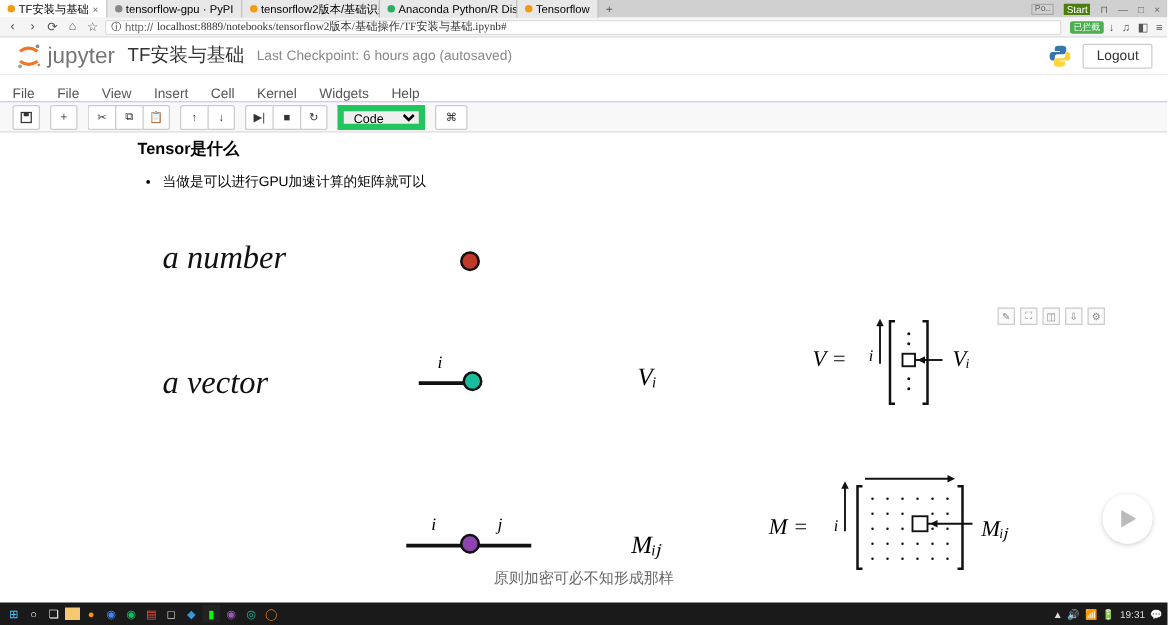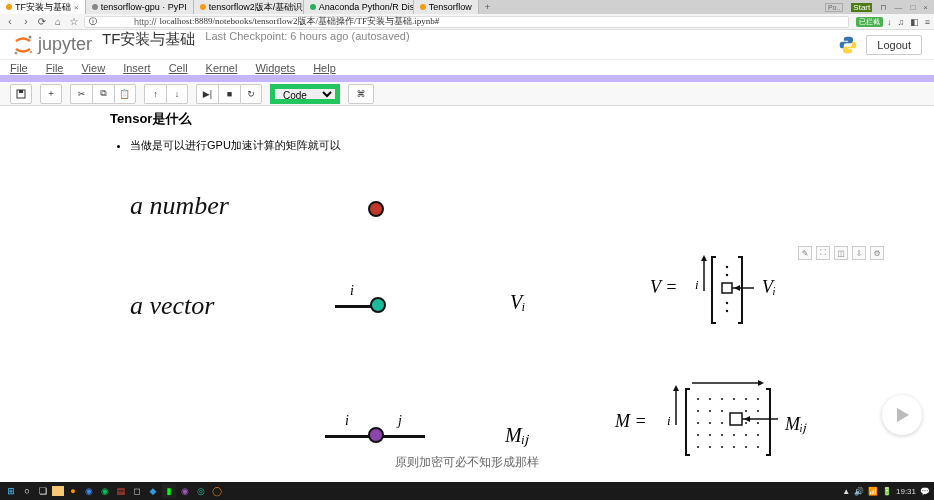--- a/index.html
+++ b/index.html
@@ -15,29 +15,29 @@
   .newtab { padding: 0 6px; color: #555; }
   .win-controls { margin-left: auto; display: flex; gap: 8px; padding: 0 6px; font-size: 8px; color: #666; }
   
   .browser-addr { height: 16px; background: #f5f5f5; display: flex; align-items: center; font-size: 9px; gap: 4px; padding: 0 4px; border-bottom: 1px solid #ddd; }
   .nav-ico { width: 12px; text-align: center; color: #555; font-size: 10px; }
   .url-bar { flex: 1; display: flex; align-items: center; gap: 3px; padding: 0 4px; border: 1px solid #ddd; height: 12px; background: #fff; border-radius: 2px; }
   .url-bar .lock { width: 8px; font-size: 8px; }
   .badge { background: #4caf50; color: #fff; font-size: 7px; padding: 0 3px; border-radius: 2px; margin-left: 3px; }
   .addr-icons { display: flex; gap: 6px; font-size: 9px; color: #555; }
   
-  .jupyter-header { height: 30px; display: flex; padding: 0 12px; gap: 10px; border-bottom: 1px solid #eee; }
+  .jupyter-header { height: 30px; display: flex; align-items: center; padding: 0 12px; gap: 10px; border-bottom: 1px solid #eee; }
   .jupyter-logo { display: flex; align-items: center; gap: 4px; font-size: 18px; color: #757575; }
   .notebook-name { font-size: 15px; color: #333; }
   .checkpoint { font-size: 11px; color: #888; }
   .logout { margin-left: auto; display: flex; align-items: center; gap: 8px; }
   .logout-btn { border: 1px solid #ccc; padding: 3px 10px; font-size: 11px; background: #fff; color: #333; border-radius: 2px; }
   .python-logo { width: 20px; height: 20px; }
   
-  .menubar { height: 22px; display: flex; align-items: center; padding: 0 10px; gap: 18px; font-size: 11px; color: #555; border-bottom: 7px solid #c4b5fd; text-decoration: underline; }
+  .menubar { height: 22px; display: flex; align-items: flex-end; padding: 0 10px; gap: 18px; font-size: 11px; color: #555; border-bottom: 1px solid #c4b5fd; }
   .menubar .right { margin-left: auto; display: flex; align-items: center; gap: 10px; }
   .trusted { border: 1px solid #ccc; padding: 1px 8px; font-size: 10px; border-radius: 2px; }
   .kernel-name { font-size: 11px; color: #555; }
   .kernel-ind { width: 10px; height: 10px; border: 1px solid #888; border-radius: 50%; display: inline-block; vertical-align: middle; }
   
   .toolbar { height: 24px; display: flex; align-items: center; padding: 0 10px; gap: 2px; border-bottom: 1px solid #ddd; background: #f8f8f8; }
   .tbtn { width: 22px; height: 20px; border: 1px solid #ccc; background: #fff; display: flex; align-items: center; justify-content: center; font-size: 9px; color: #333; border-radius: 2px; }
   .tbtn-group { display: flex; gap: 0; }
   .tbtn-group .tbtn { border-radius: 0; border-right: none; }
   .tbtn-group .tbtn:first-child { border-radius: 2px 0 0 2px; }
@@ -107,21 +107,21 @@
 </div>
 
 <div class="browser-addr">
   <span class="nav-ico">‹</span>
   <span class="nav-ico">›</span>
   <span class="nav-ico">⟳</span>
   <span class="nav-ico">⌂</span>
   <span class="nav-ico">☆</span>
   <div class="url-bar">
     <span class="lock">ⓘ</span>
-    <span style="color:#666;margin-left:34px;">http://</span>
+    <span style="color:#666;">http://</span>
       <span style="color:#333;font-family:Liberation Serif, serif;">localhost:8889/notebooks/tensorflow2版本/基础操作/TF安装与基础.ipynb#</span>
   </div>
   <span class="badge">已拦截</span>
   <div class="addr-icons">
     <span>↓</span>
     <span>♫</span>
     <span>◧</span>
     <span>≡</span>
   </div>
 </div>

